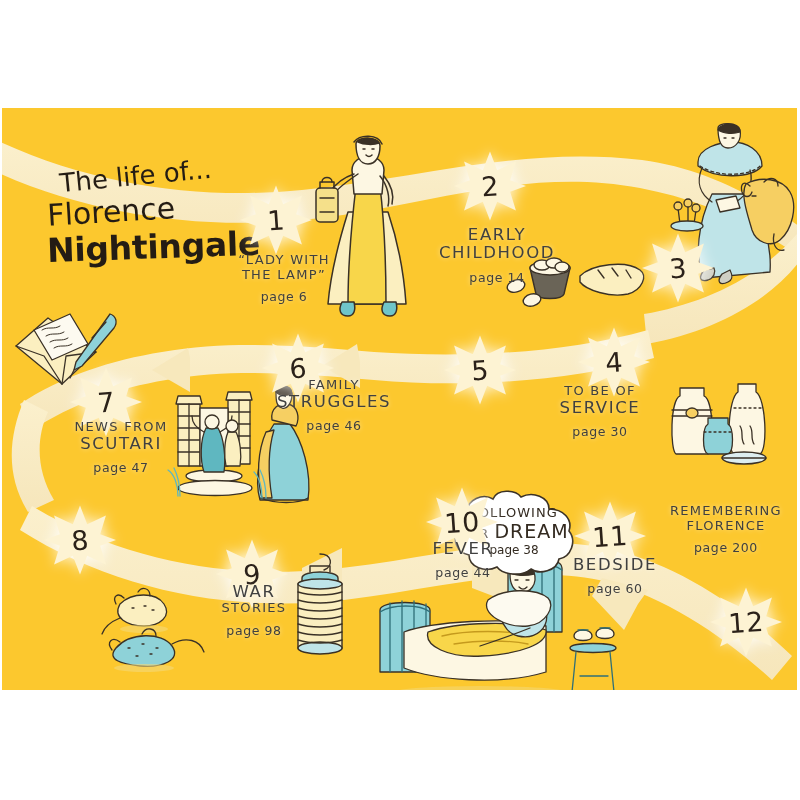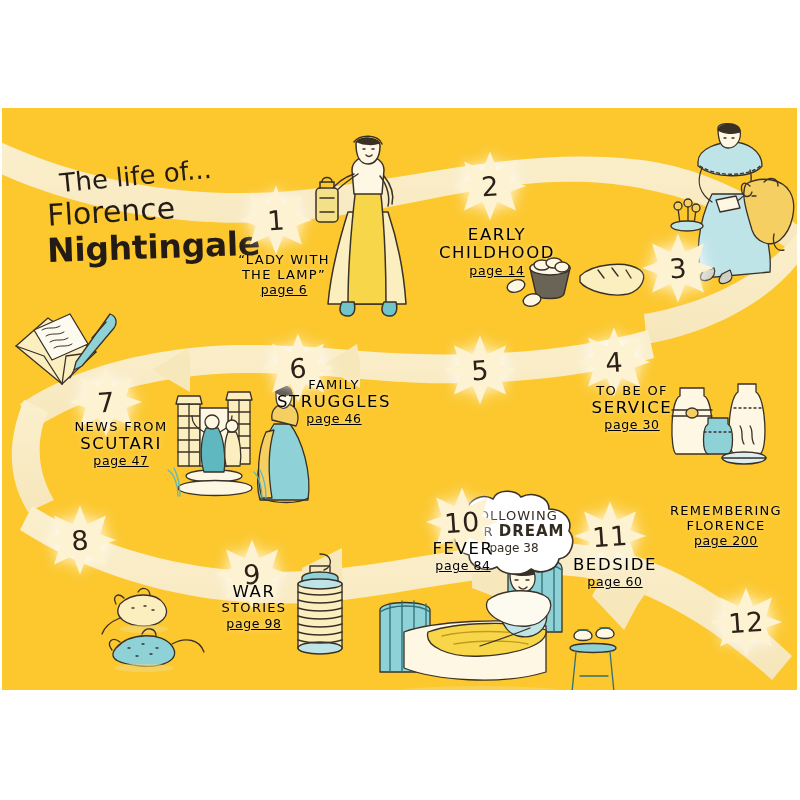--- a/index.html
+++ b/index.html
@@ -32,35 +32,34 @@
     display:flex;align-items:center;justify-content:center;
     font-family:"DejaVu Sans", sans-serif;
     font-size:27px;font-weight:400;color:#2b2119;
     letter-spacing:.5px;
     transform:rotate(-4deg);
   }
 
   
   .label{
     position:absolute;
-    color:#000000;
+    color:#404040;
     text-align:center;
     font-family:"DejaVu Sans", sans-serif;
     line-height:1.12;
     text-shadow:0 0 5px rgba(255,255,255,.55);
   }
   .label .l1,.label .l2{
     display:block;font-size:16.5px;letter-spacing:1.6px;font-weight:400;
     text-transform:uppercase;
   }
   .label .l1.sm,.label .l2.sm{font-size:13px;letter-spacing:1.3px;}
   .label .pg{
-    display:block;font-size:12.5px;letter-spacing:.6px;margin-top:1px;
+    display:block;font-size:12.5px;letter-spacing:.6px;margin-top:8px;
     text-transform:none;
-    text-decoration:underline;
   }
 
   
   #title{
     position:absolute;left:45px;top:47px;width:290px;color:#241c14;
   }
   #title .t1{
     display:block;font-size:26px;font-weight:400;margin-left:12px;
     transform:rotate(-5.5deg);
     font-family:"DejaVu Sans", sans-serif;
@@ -77,21 +76,21 @@
   
   #cloud{position:absolute;left:447px;top:381px;width:130px;height:86px;}
   #cloud svg{position:absolute;left:0;top:0;width:130px;height:86px;}
   #cloud .ctext{
     position:absolute;left:0;top:0;width:130px;height:86px;
     display:flex;flex-direction:column;align-items:center;justify-content:center;
     color:#332a20;text-align:center;line-height:1.15;
   }
   #cloud .ctext .c1{font-size:13px;letter-spacing:1px;text-transform:uppercase;}
   #cloud .ctext .c2{font-size:13px;letter-spacing:1px;text-transform:uppercase;}
-  #cloud .ctext .c2 b{font-size:15px;font-weight:700;}
+  #cloud .ctext .c2 b{font-size:19px;font-weight:400;}
   #cloud .ctext .c3{font-size:12px;margin-top:1px;}
 
   .art{position:absolute;}
   .art svg{display:block;overflow:visible;}
 </style>
 </head>
 <body>
 
 <div id="page">
 
@@ -397,21 +396,21 @@
       </svg>
       <span class="num">3</span>
     </div>
 
     <div class="star" style="left:576px;top:218px;">
       <svg viewBox="0 0 100 100">
         <polygon points="50,2 60,28 86,16 78,42 100,50 78,58 86,84 60,72 50,98 40,72 14,84 22,58 0,50 22,42 14,16 40,28" fill="#fdf3d3"></polygon>
       </svg>
       <span class="num">4</span>
     </div>
-    <div class="label" style="left:572px;top:276px;width:116px;">
+    <div class="label" style="left:540px;top:276px;width:116px;">
       <span class="l1 sm">TO BE OF</span>
       <span class="l2">SERVICE</span>
       <span class="pg">page 30</span>
     </div>
 
     <div class="star" style="left:442px;top:226px;">
       <svg viewBox="0 0 100 100">
         <polygon points="50,2 60,28 86,16 78,42 100,50 78,58 86,84 60,72 50,98 40,72 14,84 22,58 0,50 22,42 14,16 40,28" fill="#fdf3d3"></polygon>
       </svg>
       <span class="num">5</span>
@@ -477,21 +476,21 @@
     </div>
 
     <div class="star" style="left:424px;top:378px;">
       <svg viewBox="0 0 100 100">
         <polygon points="50,2 60,28 86,16 78,42 100,50 78,58 86,84 60,72 50,98 40,72 14,84 22,58 0,50 22,42 14,16 40,28" fill="#fdf3d3"></polygon>
       </svg>
       <span class="num">10</span>
     </div>
     <div class="label" style="left:408px;top:432px;width:106px;">
       <span class="l1">FEVER</span>
-      <span class="pg">page 84</span>
+      <span class="pg">page 44</span>
     </div>
 
     <div class="star" style="left:572px;top:392px;">
       <svg viewBox="0 0 100 100">
         <polygon points="50,2 60,28 86,16 78,42 100,50 78,58 86,84 60,72 50,98 40,72 14,84 22,58 0,50 22,42 14,16 40,28" fill="#fdf3d3"></polygon>
       </svg>
       <span class="num">11</span>
     </div>
     <div class="label" style="left:558px;top:448px;width:110px;">
       <span class="l1">BEDSIDE</span>

